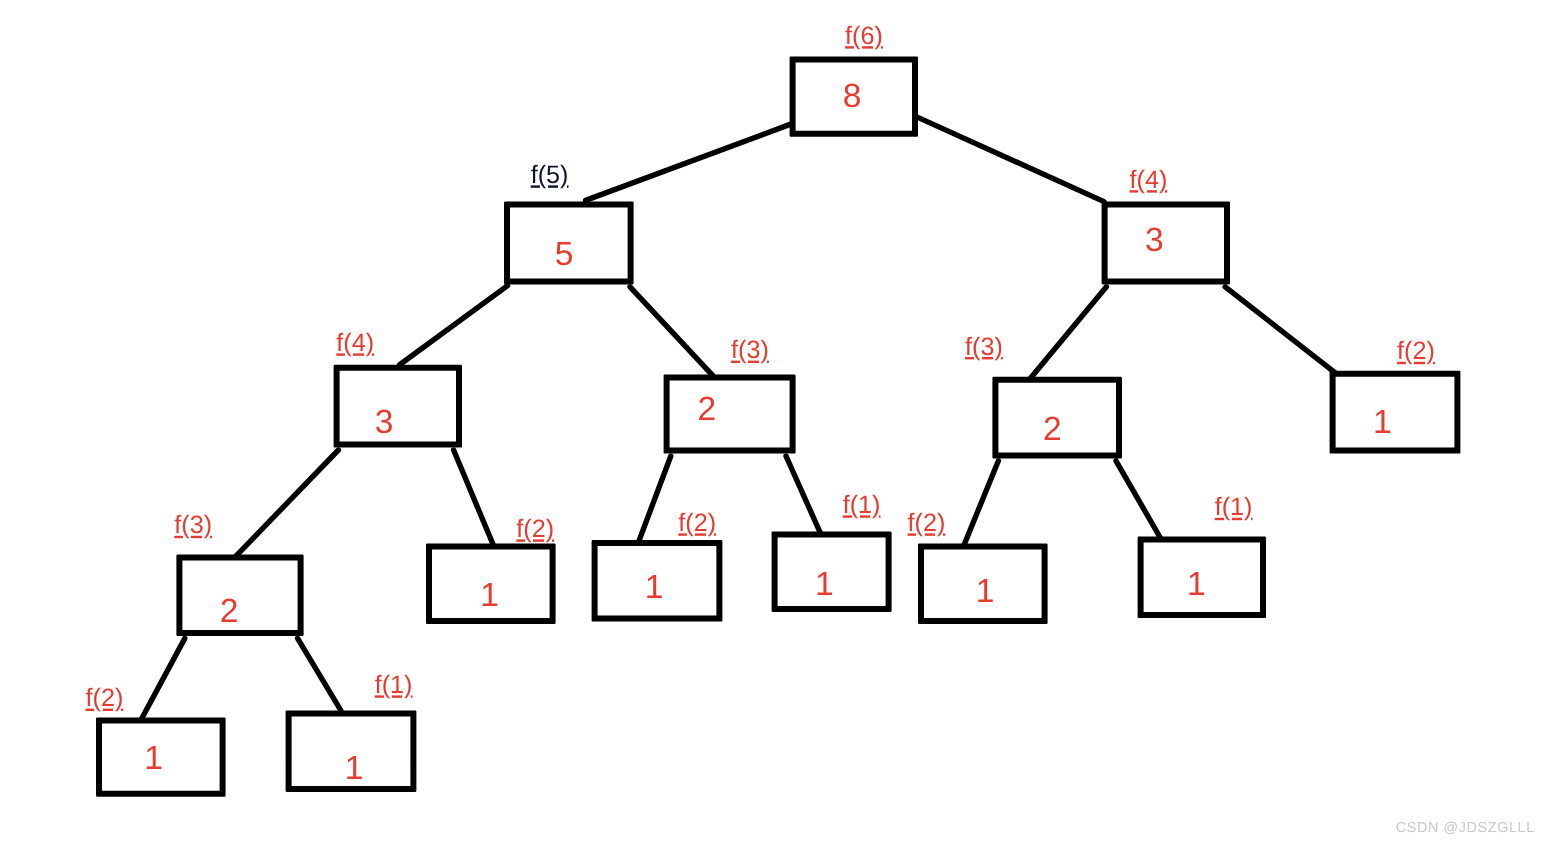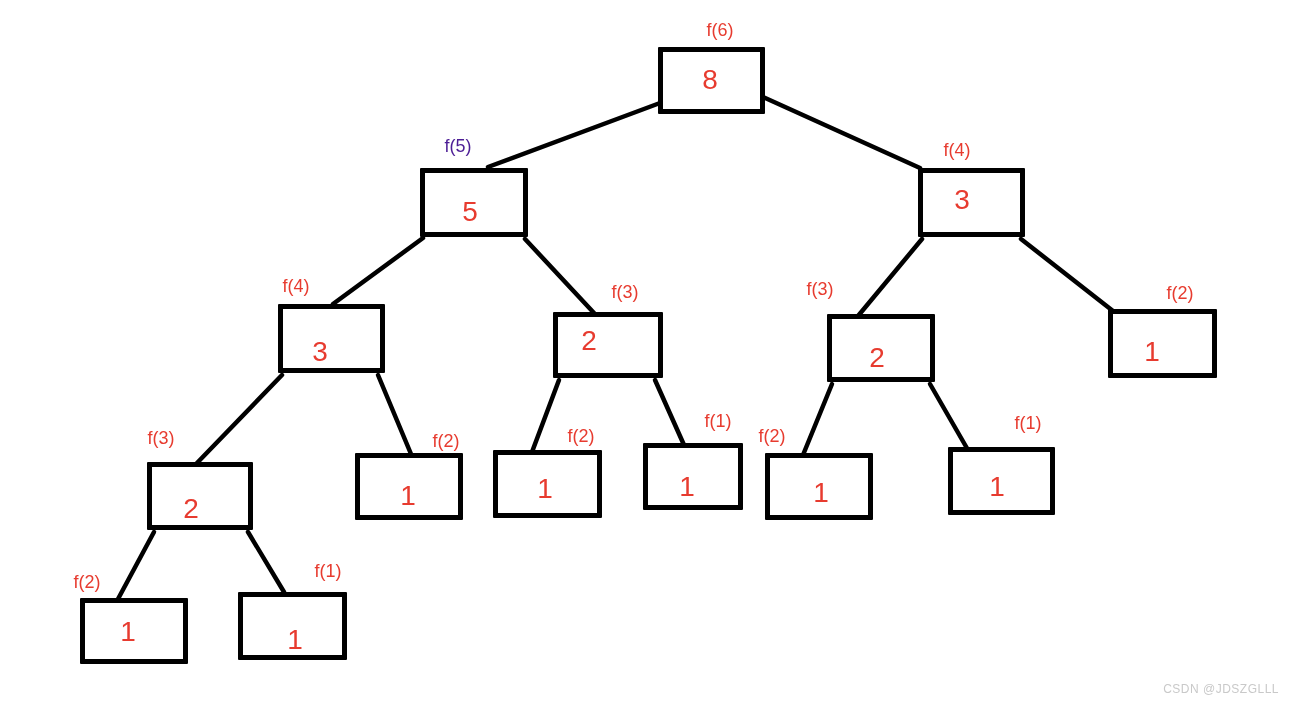--- a/index.html
+++ b/index.html
@@ -24,23 +24,24 @@
   .node-box {
     position: absolute;
     box-sizing: border-box;
     border: 5px solid #000;
     background: #ffffff;
     border-radius: 1px;
   }
   .node-call {
     position: absolute;
     transform: translate(-50%, -50%);
-    font-size: 18px;
+    font-size: 21px;
     line-height: 1;
     white-space: nowrap;
+    text-decoration: underline;
   }
   .node-value {
     position: absolute;
     transform: translate(-50%, -50%);
     font-size: 28px;
     line-height: 1;
     white-space: nowrap;
   }
   .watermark {
     position: absolute;
@@ -68,21 +69,21 @@
       <line x1="832" y1="384" x2="803" y2="455" stroke="#000000" stroke-width="4.5" stroke-linecap="round"></line>
       <line x1="930" y1="384" x2="968" y2="450" stroke="#000000" stroke-width="4.5" stroke-linecap="round"></line>
       <line x1="154" y1="532" x2="118" y2="599" stroke="#000000" stroke-width="4.5" stroke-linecap="round"></line>
       <line x1="248" y1="532" x2="284" y2="592" stroke="#000000" stroke-width="4.5" stroke-linecap="round"></line>
     </svg>
   <div id="nodes-layer">
       <div class="node-box" style="left: 658px; top: 47px; width: 107px; height: 67px; border-color: rgb(0, 0, 0);"></div>
       <div class="node-call" style="left: 720px; top: 30px; color: rgb(231, 59, 47);">f(6)</div>
       <div class="node-value" style="left: 710px; top: 80px; color: rgb(231, 59, 47);">8</div>
       <div class="node-box" style="left: 420px; top: 168px; width: 108px; height: 69px; border-color: rgb(0, 0, 0);"></div>
-      <div class="node-call" style="left: 458px; top: 146px; color: #4c1d95;">f(5)</div>
+      <div class="node-call" style="left: 458px; top: 146px; color: #0f172a;">f(5)</div>
       <div class="node-value" style="left: 470px; top: 212px; color: rgb(231, 59, 47);">5</div>
       <div class="node-box" style="left: 918px; top: 168px; width: 107px; height: 69px; border-color: rgb(0, 0, 0);"></div>
       <div class="node-call" style="left: 957px; top: 150px; color: rgb(231, 59, 47);">f(4)</div>
       <div class="node-value" style="left: 962px; top: 200px; color: rgb(231, 59, 47);">3</div>
       <div class="node-box" style="left: 278px; top: 304px; width: 107px; height: 69px; border-color: rgb(0, 0, 0);"></div>
       <div class="node-call" style="left: 296px; top: 286px; color: rgb(231, 59, 47);">f(4)</div>
       <div class="node-value" style="left: 320px; top: 352px; color: rgb(231, 59, 47);">3</div>
       <div class="node-box" style="left: 553px; top: 312px; width: 110px; height: 66px; border-color: rgb(0, 0, 0);"></div>
       <div class="node-call" style="left: 625px; top: 292px; color: rgb(231, 59, 47);">f(3)</div>
       <div class="node-value" style="left: 589px; top: 341px; color: rgb(231, 59, 47);">2</div>

